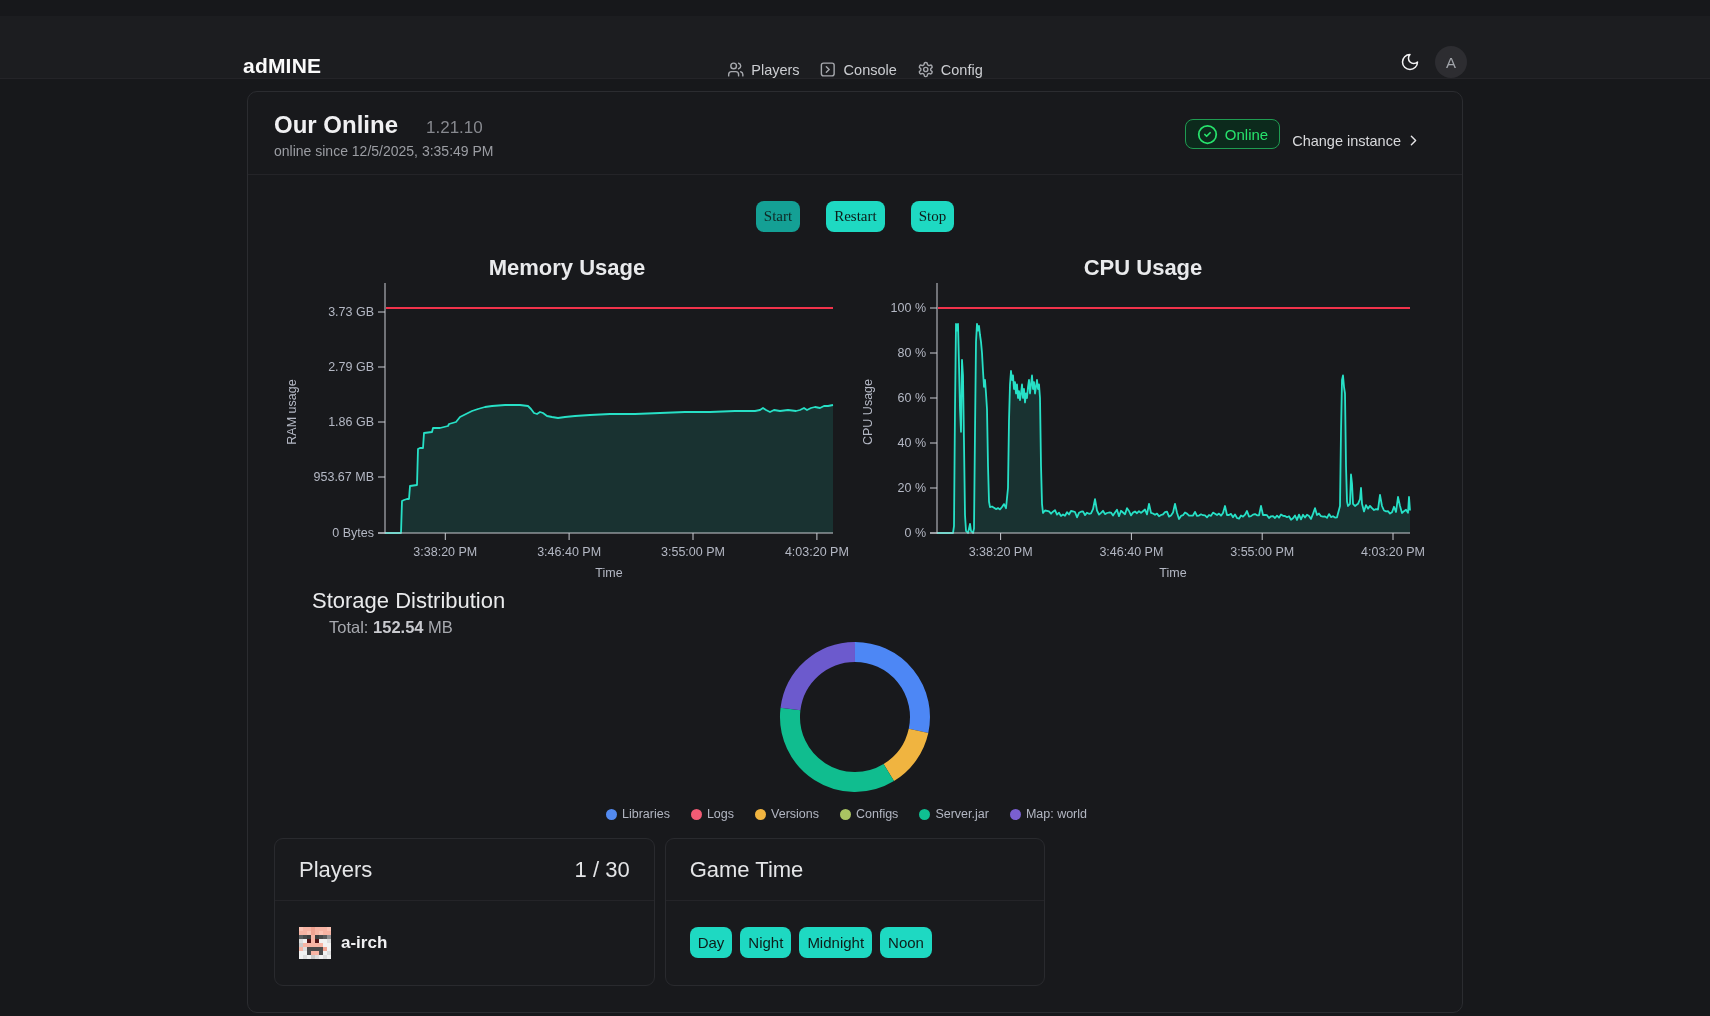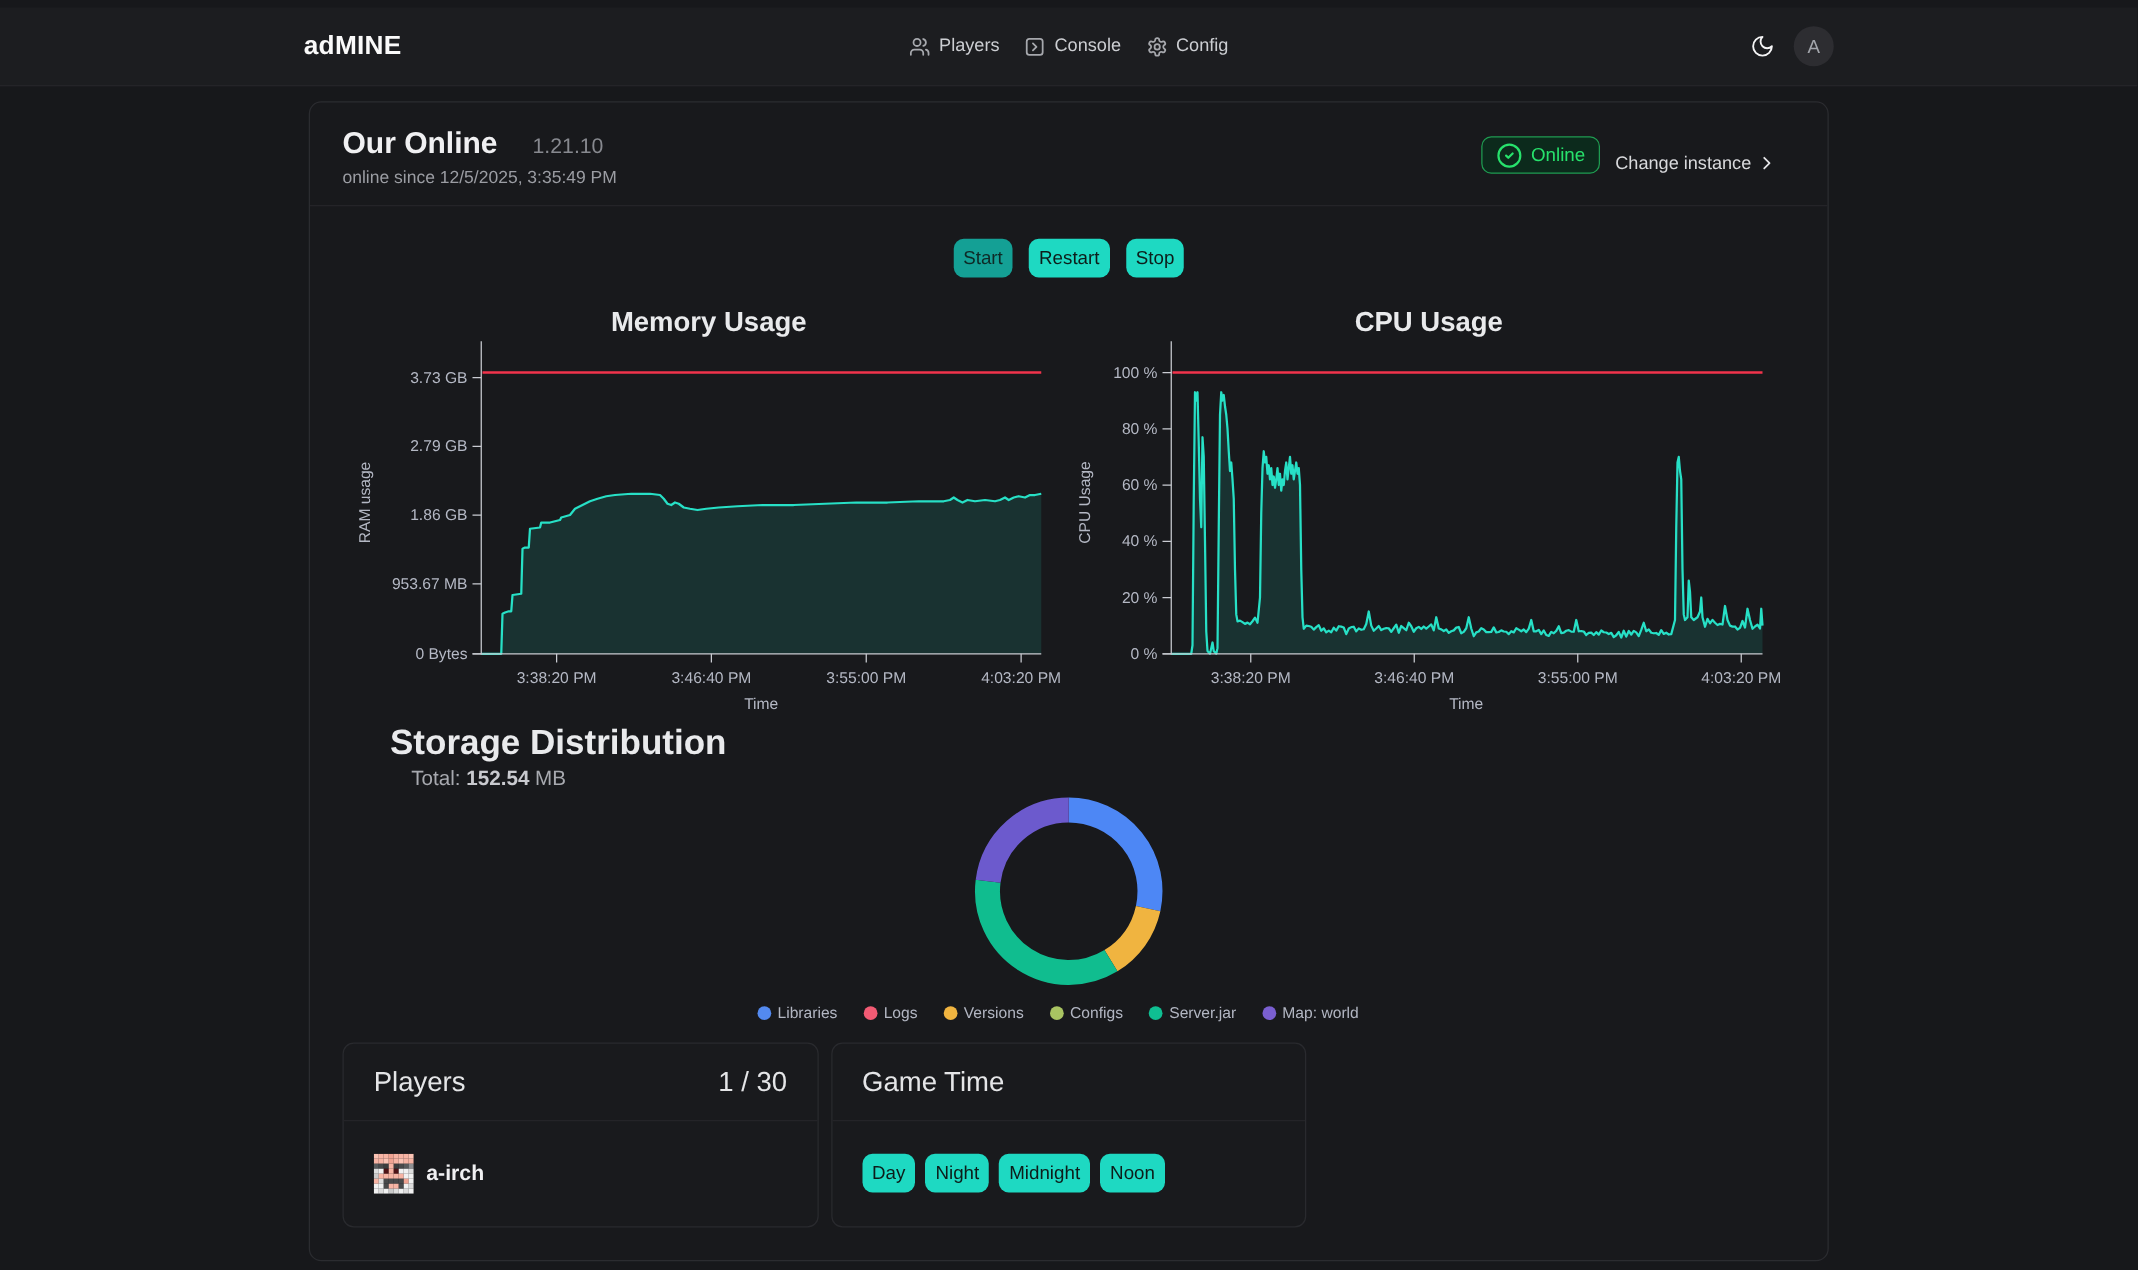--- a/index.html
+++ b/index.html
@@ -1,46 +1,46 @@
 <!DOCTYPE html>
 <html lang="en"><head>
 <meta charset="utf-8">
 <title>adMINE</title>
 <style>
 * { margin:0; padding:0; box-sizing:border-box; }
 html,body { width:1710px; height:1016px; overflow:hidden; }
 body { background:#17181b; font-family:"Liberation Sans", sans-serif; color:#ececee; }
 .nav { height:63px; background:#1c1d20; border-bottom:1px solid #242428; position:relative; }
-.nav-inner { width:1224px; margin:6px auto; height:100%; display:flex; align-items:center; position:relative; }
+.nav-inner { width:1224px; margin:16px auto; height:100%; display:flex; align-items:flex-end; position:relative; }
 .logo { font-size:21px; font-weight:bold; color:#fafafa; letter-spacing:.2px; }
 .nav-center { position:absolute; left:50%; transform:translateX(-50%); display:flex; gap:20px; align-items:center; }
 .nav-link { display:flex; align-items:center; gap:7px; font-size:14.5px; color:#ccced2; }
 .nav-link svg { stroke:#a6a8ad; }
 .nav-right { margin-left:auto; display:flex; align-items:center; gap:15px; }
 .avatar { width:32px; height:32px; border-radius:50%; background:#2d2d31; color:#a2a5ab;
   display:flex; align-items:center; justify-content:center; font-size:15px; }
 .card { width:1216px; margin:12px auto 0; background:#18191c; border:1px solid #2b2c30; border-radius:10px; }
 .card-head { padding:19px 26px 15px; border-bottom:1px solid #242428; display:flex; align-items:flex-start; }
 .title-wrap { }
 .world-title { font-size:24px; font-weight:bold; color:#f0f0f2; }
 .world-ver { font-size:17px; color:#87898f; font-weight:normal; margin-left:28px; }
 .world-sub { font-size:14px; color:#9b9da3; margin-top:4px; }
 .head-right { margin-left:auto; display:flex; align-items:flex-end; gap:12px; margin-top:8px; }
 .badge { display:flex; align-items:center; gap:7px; border:1px solid #1f9b51; background:#0c2a1c;
   color:#27e26c; font-size:15px; border-radius:8px; padding:0 11px; height:30px; }
 .chg { display:flex; align-items:center; gap:4px; font-size:14.5px; color:#d8d9dc; margin-right:14px; }
 .card-body { padding:26px; }
-.btn-row { display:flex; justify-content:center; gap:13px; }
+.btn-row { display:flex; justify-content:center; gap:26px;font-family:Liberation Serif, serif; }
 .btn { background:#1ed9c2; color:#0d1d1a; font-size:15px; font-family:inherit; border:none;
   border-radius:8px; height:31px; padding:0 8px; display:flex; align-items:center; }
 .btn.dim { background:#14a095; color:#0e2a26; }
 .charts { display:flex; margin-top:10px; }
 .chart-col { width:581px; }
 .chart-col:first-child svg { position:relative; left:-3px; }
-.sd-title { font-size:28px; font-weight:bold; color:#e9eaec; margin:6px 0 0 38px; }
+.sd-title { font-size:22px; font-weight:normal; color:#e9eaec; margin:6px 0 0 38px; }
 .sd-total { font-size:16.5px; color:#a7a9af; margin:4px 0 0 55px; }
 .sd-total b { color:#c9cacf; }
 .donut-wrap { margin-top:0px; }
 .legend { display:flex; justify-content:center; gap:21px; margin-top:10px; margin-right:17px; }
 .lg-item { display:flex; align-items:center; gap:5px; font-size:12.5px; color:#b2b6c2; }
 .lg-dot { width:11px; height:11px; border-radius:50%; display:inline-block; }
 .grid3 { display:grid; grid-template-columns:1fr 1fr 1fr; gap:10px; margin-top:17px; }
 .mini { border:1px solid #292a2e; border-radius:9px; background:#191a1d; height:148px; }
 .mini-head { height:62px; padding:0 24px; display:flex; align-items:center; justify-content:space-between;
   border-bottom:1px solid #242428; font-size:22px; color:#e4e5e7; }

